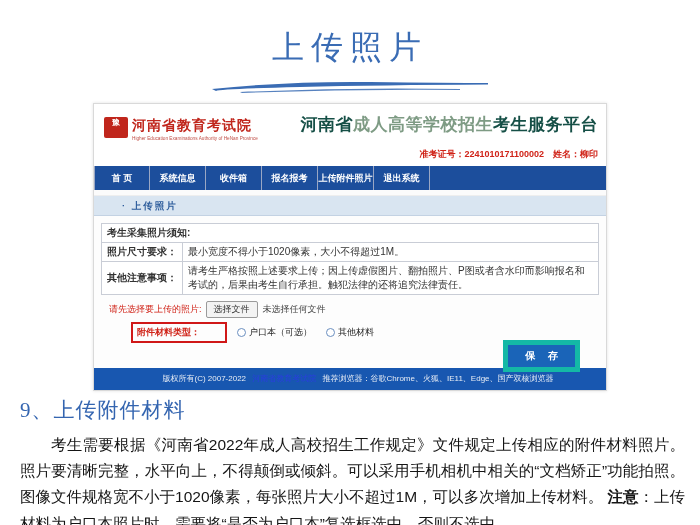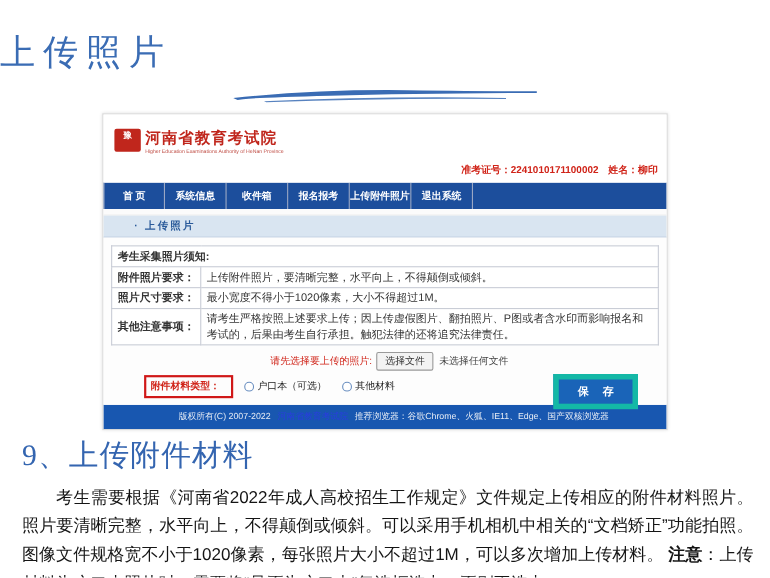--- a/index.html
+++ b/index.html
@@ -1,20 +1,20 @@
 <!DOCTYPE html>
 <html><head>
 <meta charset="utf-8">
 <style>
   * { margin:0; padding:0; box-sizing:border-box; }
   html,body { width:700px; height:525px; background:#ffffff; font-family:"Liberation Sans", sans-serif; overflow:hidden; }
   .stage { position:relative; width:700px; height:525px; background:#ffffff; }
 
   
-  .main-title { position:absolute; top:26px; left:0; width:100%; text-align:left;
+  .main-title { position:absolute; top:26px; left:0; width:100%; text-align:center;
     font-family:"Liberation Serif", serif; font-size:32px; color:#3a6cb4; letter-spacing:7px; font-weight:400; }
   .swoosh { position:absolute; left:210px; top:78px; width:280px; height:16px; }
 
   
   .screenshot { position:absolute; left:93px; top:103px; width:514px; height:288px;
     background:#fdfdfd; border:1px solid #d9d9d9; box-shadow:0 0 3px rgba(0,0,0,.12);
     display:flex; flex-direction:column; overflow:hidden; }
 
   .sc-header { position:relative; height:62px; background:#ffffff; flex:0 0 auto; }
   .logo-block { position:absolute; left:10px; top:13px; display:flex; align-items:flex-start; }
@@ -37,45 +37,45 @@
   .sc-strip { height:6px; background:#fbfbfb; border-bottom:1px solid #eeeeee; flex:0 0 auto; }
   .sc-breadcrumb { height:20px; background:#d9e5f1; border-bottom:1px solid #c3d2e3;
     color:#2a5a9a; font-size:9.5px; font-weight:bold; line-height:20px; padding-left:28px; letter-spacing:2px; flex:0 0 auto; }
 
   .sc-content { position:relative; flex:1; background:#fdfdfd; padding:7px 7px 0 7px; }
   .notice-table { width:100%; border-collapse:collapse; font-size:10px; color:#333333; }
   .notice-table td { border:1px solid #c9cdd6; height:19px; padding:2px 5px; vertical-align:middle; background:#ffffff; }
   .notice-table .lbl { width:62px; font-weight:bold; white-space:nowrap; }
   .notice-head td { font-weight:bold; }
 
-  .upload-row { margin-top:6px; padding-left:8px; display:flex; align-items:center; font-size:9px;justify-content:center; }
+  .upload-row { margin-top:6px; padding-left:8px; display:flex; align-items:center; font-size:9px; }
   .upload-prompt { color:#d02318; margin-right:4px; }
   .choose-btn { font-size:9px; color:#333; background:#f3f3f3; border:1px solid #9a9a9a;
     border-radius:2px; padding:1px 7px; margin-right:5px; cursor:pointer; font-family:Liberation Mono, monospace; }
   .no-file { color:#444444; }
 
   .material-row { margin-top:4px; padding-left:30px; display:flex; align-items:center; font-size:9px; }
-  .red-box { display:inline-flex; align-items:center; border:2px solid #d01818; padding:2px 5px 2px 4px; }
+  .red-box { display:inline-flex; align-items:center; border:2px solid #d01818; padding:2px 20px 2px 4px; }
   .mat-label { color:#d02318; font-weight:bold; margin-right:5px; white-space:nowrap; }
   .radio { display:inline-block; width:9px; height:9px; border:1px solid #6a8fc0; border-radius:50%;
     margin-right:3px; position:relative; background:#ffffff; flex:0 0 auto; }
   .radio.sel::after { content:""; position:absolute; left:1.5px; top:1.5px; width:4px; height:4px; border-radius:50%; background:#1a64c8; }
   .radio-opt { display:inline-flex; align-items:center; margin-right:14px; white-space:nowrap; color:#222; cursor:pointer; }
   .radio-opt:last-child { margin-right:0; }
 
   .save-btn { position:absolute; right:26px; top:124px; background:#1a64b8; color:#ffffff;
     font-size:10px; font-weight:bold; letter-spacing:5px; padding:4px 12px 4px 17px; border:5px solid #14b8a6; cursor:pointer; }
 
   .sc-footer { height:22px; background:#1857b0; color:#e6ecf5; font-size:8px; text-align:center;
     line-height:22px; flex:0 0 auto; white-space:nowrap; overflow:hidden;padding-left:16px; }
   .footer-org { color:#2a3ce0; margin:0 4px; cursor:pointer; }
 
   
   .instructions { position:absolute; left:20px; top:396px; width:665px; }
-  .instr-heading { font-family:"Liberation Serif", serif; font-size:27px; color:#3465b0; font-weight:400; letter-spacing:1px; }
+  .instr-heading { font-family:"Liberation Serif", serif; font-size:21px; color:#3465b0; font-weight:400; letter-spacing:1px; }
   .instr-body { margin-top:8px; font-size:15.5px; line-height:26px; color:#151515; text-indent:2em; text-align:justify; }
   .note-strong { font-weight:bold;font-family:Liberation Mono, monospace; }
 </style>
 </head>
 <body>
 
 <div class="stage">
 
   <div class="main-title">上传照片</div>
   <svg class="swoosh" viewBox="0 0 280 16" preserveAspectRatio="none">
@@ -86,20 +86,23 @@
   <div class="screenshot">
 
     <div class="sc-header">
       <div class="logo-block">
         <div class="seal">豫</div>
         <div class="logo-texts">
           <div class="logo-name">河南省教育考试院</div>
           <div class="logo-sub">Higher Education Examinations Authority of HeNan Province</div>
         </div>
       </div>
+      <div class="platform-title">
+        <span class="pt-dark">河南省</span><span class="pt-light">成人高等学校招生</span><span class="pt-dark">考生服务平台</span>
+      </div>
       <div class="candidate-line">准考证号：2241010171100002　姓名：柳印</div>
     </div>
 
     <div class="sc-nav">
       <div class="nav-item">首 页</div>
       <div class="nav-item">系统信息</div>
       <div class="nav-item">收件箱</div>
       <div class="nav-item">报名报考</div>
       <div class="nav-item">上传附件照片</div>
       <div class="nav-item">退出系统</div>
@@ -107,24 +110,20 @@
     </div>
 
     <div class="sc-strip"></div>
     <div class="sc-breadcrumb">· 上传照片</div>
 
     <div class="sc-content">
       <table class="notice-table">
         <tbody>
           <tr class="notice-head">
             <td colspan="2">考生采集照片须知:</td>
-          </tr>
-          <tr>
-            <td class="lbl">附件照片要求：</td>
-            <td>上传附件照片，要清晰完整，水平向上，不得颠倒或倾斜。</td>
           </tr>
           <tr>
             <td class="lbl">照片尺寸要求：</td>
             <td>最小宽度不得小于1020像素，大小不得超过1M。</td>
           </tr>
           <tr>
             <td class="lbl">其他注意事项：</td>
             <td>请考生严格按照上述要求上传；因上传虚假图片、翻拍照片、P图或者含水印而影响报名和考试的，后果由考生自行承担。触犯法律的还将追究法律责任。</td>
           </tr>
         </tbody>

